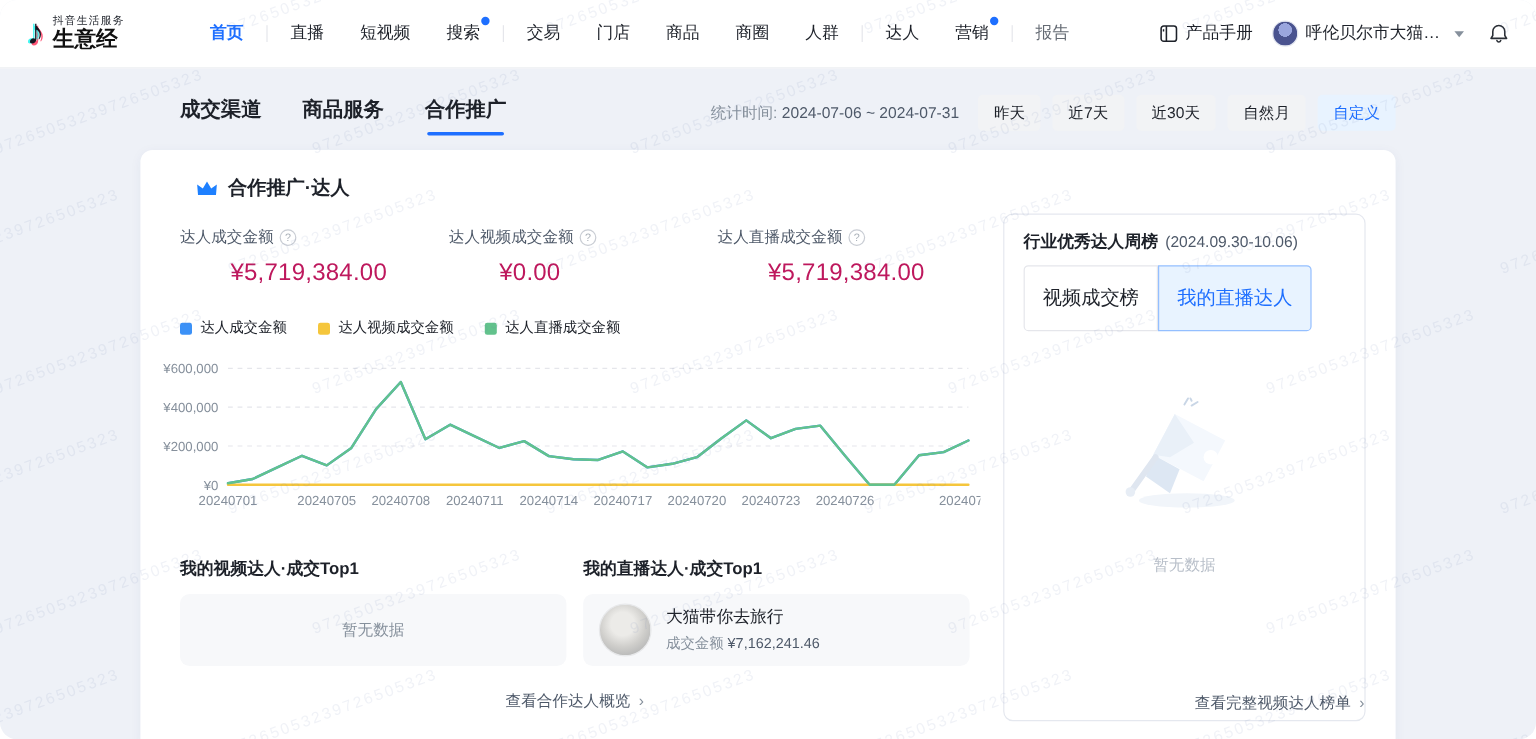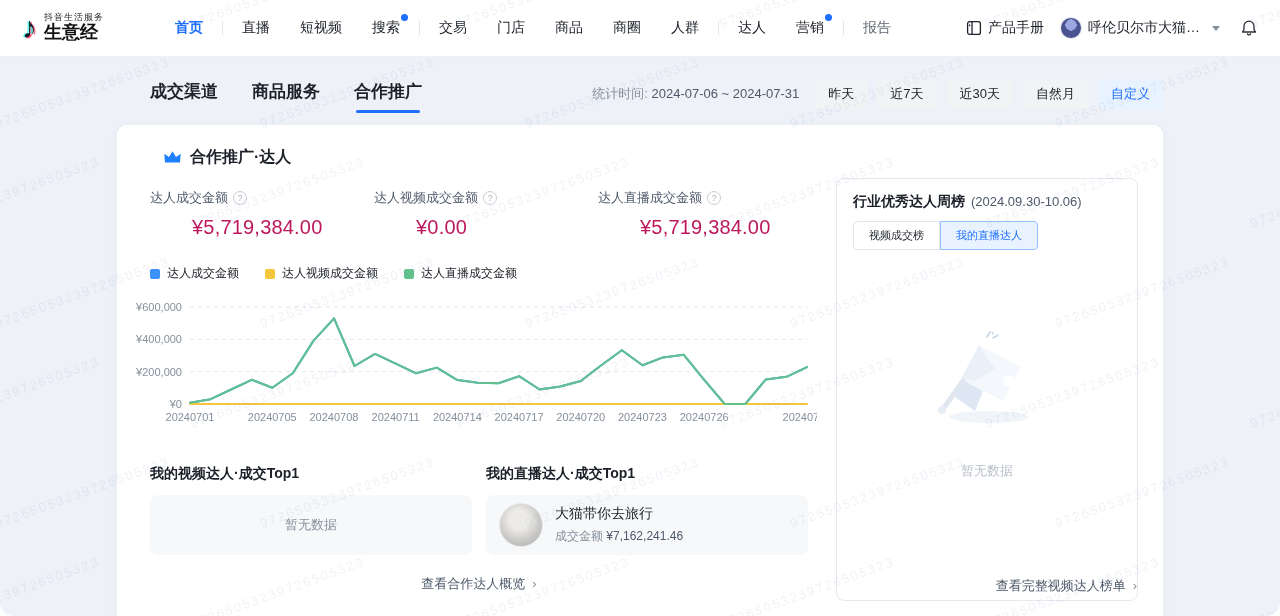--- a/index.html
+++ b/index.html
@@ -77,21 +77,21 @@
                    font-size:13px; color:#4e5969; cursor:pointer; }
   .link-arrow::after { content:"›"; margin-left:7px; color:#86909c; }
 
   
   .side-panel { position:absolute; left:719px; top:53px; width:302px; height:423px; background:#fff;
                 border:1px solid #e5e8ef; border-radius:8px; }
   .sp-head { position:absolute; left:16px; top:14px; display:flex; align-items:baseline; gap:6px; white-space:nowrap; }
   .sp-title { font-size:14px; font-weight:700; color:#1d2129; }
   .sp-date { font-size:13px; color:#4e5969; }
   .sp-toggles { position:absolute; left:16px; top:42px; display:flex; }
-  .sp-toggle { font-size:11px; padding:6px 15px; border:1px solid #e5e6eb; background:#fff; color:#1d2129;
+  .sp-toggle { font-size:16px; padding:16px 15px; border:1px solid #e5e6eb; background:#fff; color:#1d2129;
                cursor:pointer; border-radius:4px 0 0 4px; }
   .sp-toggle.active { border:1px solid #94bfff; background:#e8f3ff; color:#1e6fff; border-radius:0 4px 4px 0; }
   .sp-illus { position:absolute; left:50%; top:150px; transform:translateX(-50%); }
   .sp-empty { position:absolute; top:283px; width:100%; text-align:center; font-size:13px; color:#b8bfc9; }
   .sp-link { position:absolute; top:398px; width:100%; text-align:right; font-size:13px; color:#4e5969; cursor:pointer; }
 
   
   .wm { position:absolute; inset:0; pointer-events:none; z-index:40; overflow:hidden; }
   .wm span { position:absolute; font-size:13px; letter-spacing:2px; color:rgba(105,130,175,.10);
              transform:rotate(-20deg); white-space:nowrap; }

